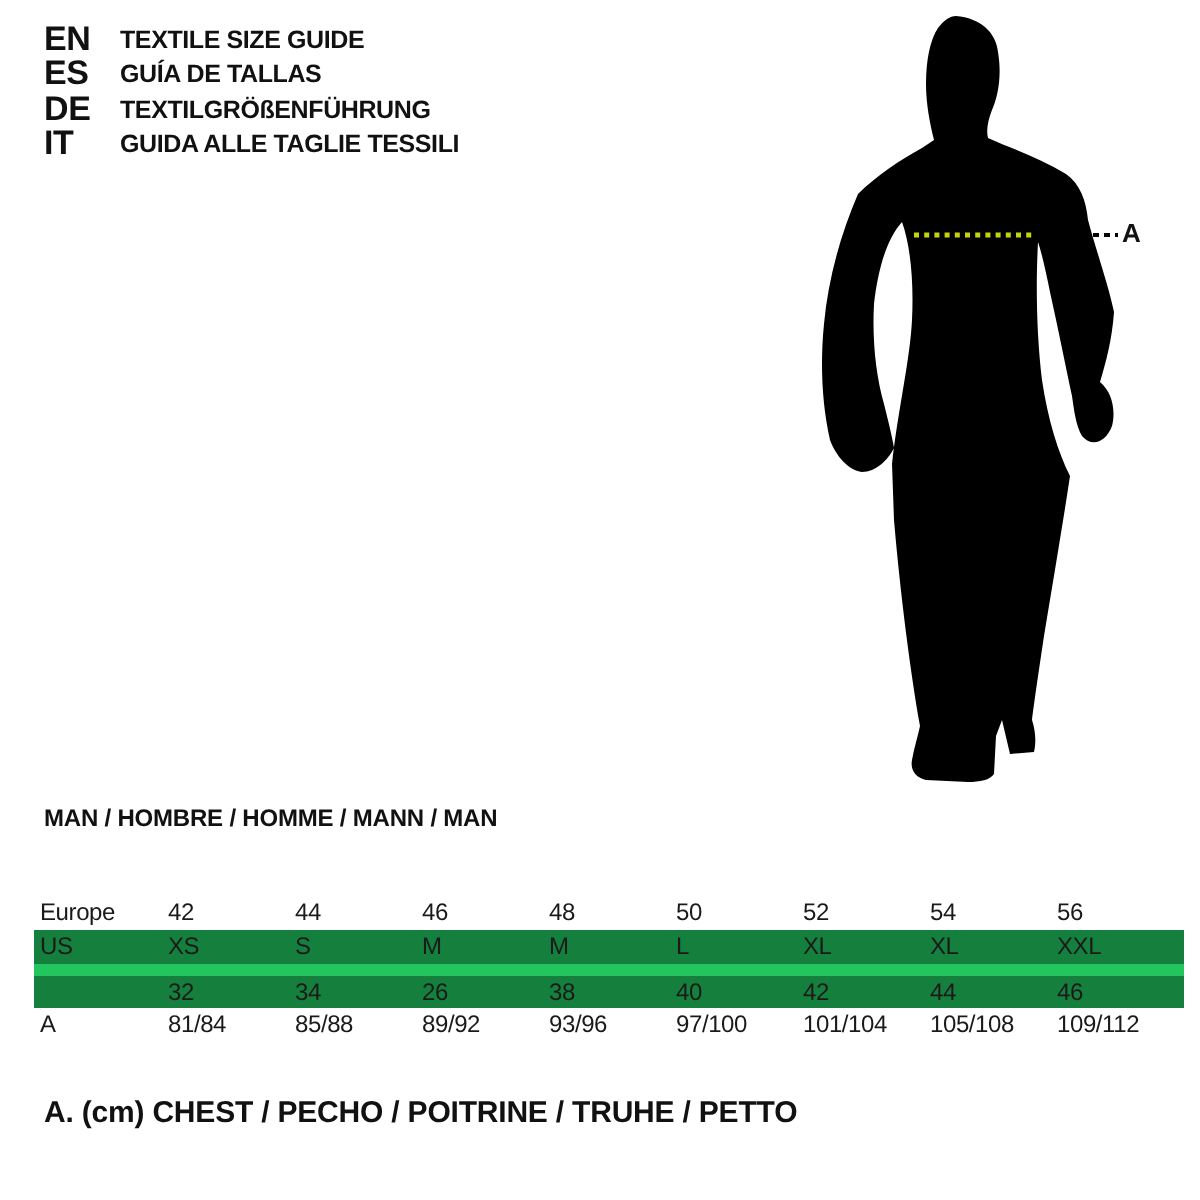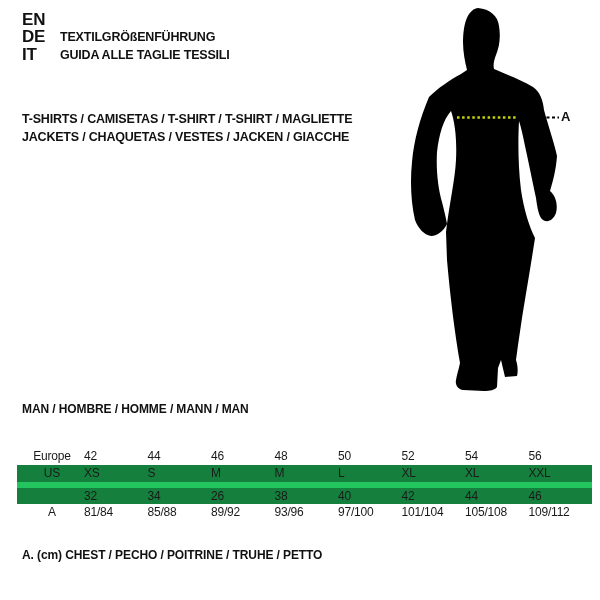--- a/index.html
+++ b/index.html
@@ -19,48 +19,49 @@
   .figure-svg{position:absolute;left:405px;top:5px;}
   .measure-a{position:absolute;left:561px;top:109px;font-size:13px;font-weight:700;}
   
   .section-title{position:absolute;left:22px;top:402px;font-size:12px;font-weight:700;letter-spacing:-0.1px;white-space:nowrap;}
   
   .size-table{position:absolute;left:17px;top:448px;width:575px;}
   .table-header{height:14px;line-height:14px;background:#c9c9c9;font-size:11px;color:#1a1a1a;padding-left:4px;letter-spacing:-0.1px;}
   .table-row{display:grid;grid-template-columns:67px repeat(8,1fr);height:17px;line-height:17px;font-size:12px;color:#1a1a1a;}
   .table-row.shaded{background:#15803d;}
   .table-row.sep{border-top:6px solid #22c55e;height:16px;line-height:16px;}
-  .row-label{padding-left:3px;text-align:center;letter-spacing:-0.2px;}
+  .row-label{padding-left:3px;text-align:left;letter-spacing:-0.2px;}
   .cell{text-align:left;letter-spacing:-0.2px;}
   
-  .footnote{position:absolute;left:22px;top:548px;font-size:12px;font-weight:700;letter-spacing:-0.1px;white-space:nowrap;}
+  .footnote{position:absolute;left:22px;top:548px;font-size:15px;font-weight:700;letter-spacing:-0.1px;white-space:nowrap;}
 </style>
 </head>
 <body>
 
 <div class="canvas">
 
   <div class="lang-block">
     <div class="lang-row">
       <span class="lang-code">EN</span>
+      <span class="lang-label">TEXTILE SIZE GUIDE</span>
+    </div>
+    <div class="lang-row">
+      <span class="lang-code">ES</span>
+      <span class="lang-label">GUÍA DE TALLAS</span>
     </div>
     <div class="lang-row">
       <span class="lang-code">DE</span>
       <span class="lang-label">TEXTILGRÖßENFÜHRUNG</span>
     </div>
     <div class="lang-row">
       <span class="lang-code">IT</span>
       <span class="lang-label">GUIDA ALLE TAGLIE TESSILI</span>
     </div>
   </div>
 
-  <div class="category-block">
-    <div class="category-line">T-SHIRTS / CAMISETAS / T-SHIRT / T-SHIRT / MAGLIETTE</div>
-    <div class="category-line">JACKETS / CHAQUETAS / VESTES / JACKEN / GIACCHE</div>
-  </div>
 
   <svg class="figure-svg" width="170" height="390" viewBox="405 5 170 390" xmlns="http://www.w3.org/2000/svg">
     <path fill="#000000" d="
       M478,8
       C490,9 498,16 499,26
       C501,38 499,48 496,55
       C494,60 493,65 494,69
       C505,74 520,79 533,87
       C540,92 543,100 544,110
       C548,125 554,142 557,156

